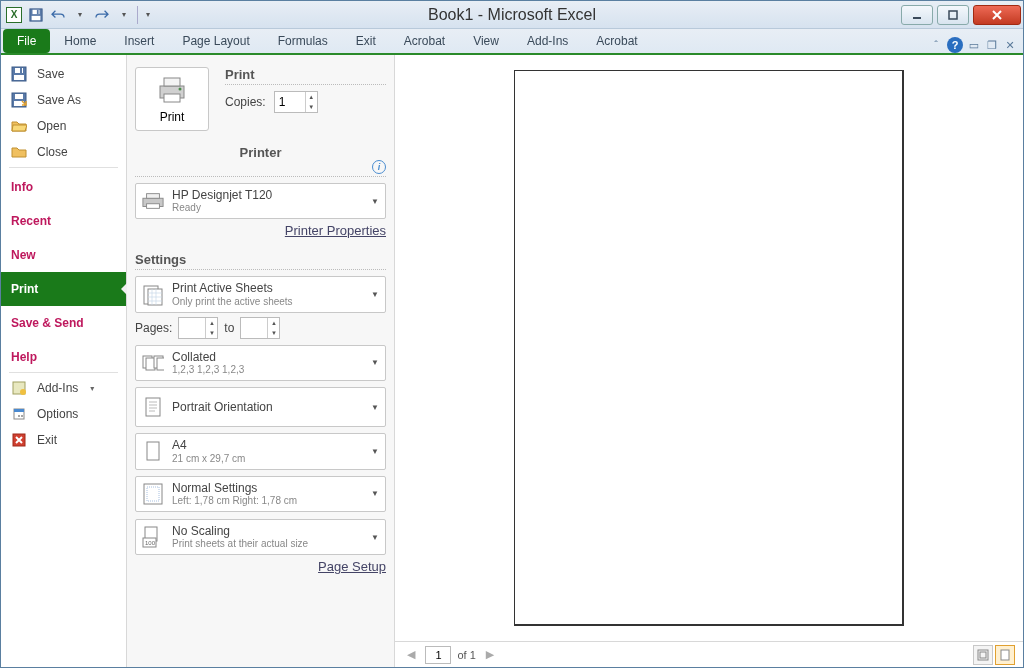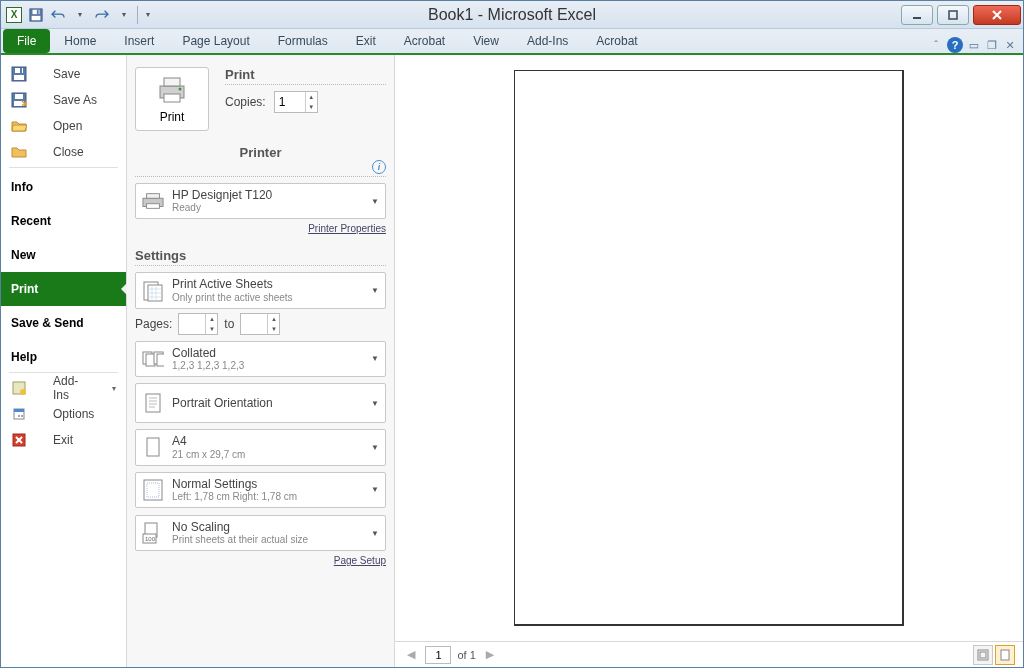--- a/index.html
+++ b/index.html
@@ -21,22 +21,22 @@
   .tab.file { background: #1a7a1a; color: #fff; border-radius: 4px; }
   .ribbon-right { margin-left: auto; display: flex; align-items: center; gap: 4px; padding-right: 6px; }
   .help-btn { width: 16px; height: 16px; border-radius: 50%; background: #2a6ec0; color: #fff; display: flex; align-items: center; justify-content: center; font-size: 11px; font-weight: bold; }
   .mini-icon { width:14px; height:14px; color:#5a7a9a; display:flex; align-items:center; justify-content:center; font-size:11px; }
   
   
   .backstage { display: flex; height: calc(100% - 54px); }
   
   
   .sidebar { width: 126px; background: #fff; border-right: 1px solid #d8d8d8; padding-top: 6px; }
-  .sb-item { display: flex; align-items: center; gap: 26px; padding: 4px 10px; font-size: 12px; color: #444; height: 26px; cursor: default; }
-  .sb-item.big { padding: 10px 10px; height: auto; font-weight: 600; color: #000000; }
+  .sb-item { display: flex; align-items: center; gap: 10px; padding: 4px 10px; font-size: 12px; color: #444; height: 26px; cursor: default; }
+  .sb-item.big { padding: 10px 10px; height: auto; font-weight: 600; color: #be185d; }
   .sb-item.big.nosep { padding-bottom: 6px; }
   .sb-item.active { background: #1a7a1a; color: #fff; position: relative; }
   .sb-item.active::after { content:""; position:absolute; right:-1px; top:50%; transform:translateY(-50%); width:0; height:0; border-top:6px solid transparent; border-bottom:6px solid transparent; border-right:6px solid #f0f0f0; }
   .sb-sep { height: 1px; background: #e0e0e0; margin: 2px 8px; }
   .sb-icon { width: 16px; height: 16px; display: flex; align-items: center; justify-content: center; }
   
   
   .print-panel { width: 268px; background: #f7f7f7; border-right: 1px solid #d8d8d8; padding: 12px 8px; display:flex; flex-direction:column; gap:4px; }
   .print-top { display:flex; align-items:flex-start; gap:16px; }
   .print-btn-big { width:74px; background:#fff; border:1px solid #c8c8c8; border-radius:3px; display:flex; flex-direction:column; align-items:center; padding:8px 4px 6px; gap:6px; }
@@ -47,21 +47,21 @@
   .spin input { border:none; width:30px; text-align:left; padding:0 4px; font-size:12px; outline:none; }
   .spin .arrows { width:12px; display:flex; flex-direction:column; border-left:1px solid #ccc; }
   .spin .arrows div { height:10px; font-size:6px; display:flex; align-items:center; justify-content:center; color:#555; }
   .section { margin-top:10px; }
   .info-i { width:14px;height:14px;border-radius:50%;border:1px solid #4a8dd0;color:#4a8dd0;font-size:9px;font-style:italic;display:flex;align-items:center;justify-content:center;margin-left:auto; }
   .combo { background:#fff; border:1px solid #c8c8c8; display:flex; align-items:center; padding:4px 6px; gap:8px; position:relative; border-radius:2px; }
   .combo .arrow { margin-left:auto; font-size:8px; color:#555; }
   .combo-icon { width:22px; height:22px; display:flex; align-items:center; justify-content:center; font-size:16px; flex-shrink:0; }
   .combo-text { font-size:12px; color:#444; line-height:1.2; }
   .combo-sub { font-size:10px; color:#888; }
-  .link { font-size:10px; color:#446; text-decoration:underline; text-align:right; margin-top:4px; cursor:pointer; }
+  .link { font-size:13px; color:#446; text-decoration:underline; text-align:right; margin-top:4px; cursor:pointer; }
   .pages-row { display:flex; align-items:center; gap:6px; font-size:12px; color:#444; margin-top:4px; }
   .pages-row .spin input { width:26px; }
   
   
   .preview { flex:1; background:#fff; display:flex; flex-direction:column; }
   .preview-canvas { flex:1; display:flex; align-items:center; justify-content:center; }
   .page { width:390px; height:556px; border:1px solid #333; border-right-width:2px; border-bottom-width:2px; background:#fff; }
   .preview-footer { height:26px; border-top:1px solid #d8d8d8; display:flex; align-items:center; padding:0 8px; font-size:11px; color:#555; gap:6px; }
   .nav-arrow { color:#aaa; padding:0 4px; }
   .pg-input { width:26px; height:18px; border:1px solid #bbb; text-align:center; font-size:11px; }

